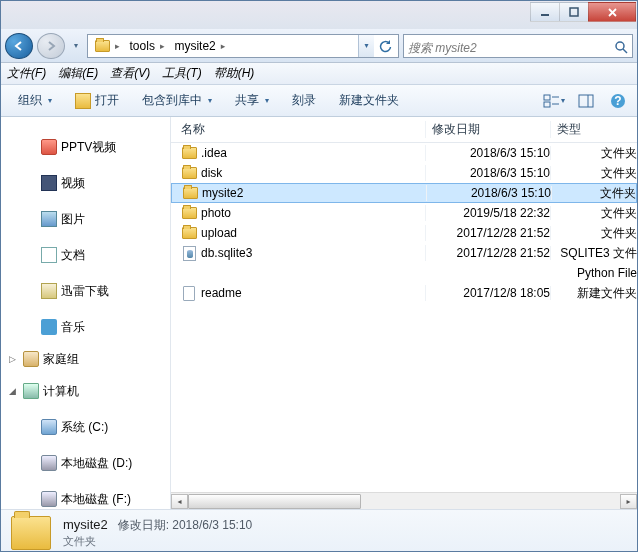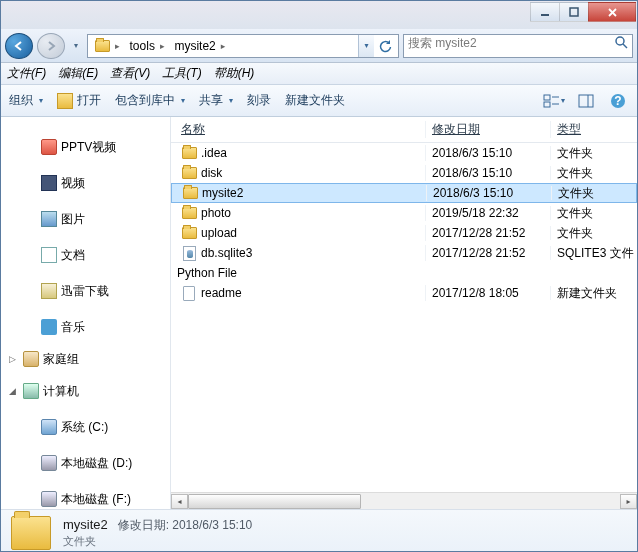--- a/index.html
+++ b/index.html
@@ -16,53 +16,53 @@
   
   .navbar { height: 34px; background: linear-gradient(#eef3fb,#d8e4f2); border-bottom: 1px solid #b6c3d3; display:flex; align-items:center; padding: 0 4px; gap:4px; }
   .navbtn { width: 28px; height: 26px; border-radius: 50%; background: radial-gradient(circle at 30% 30%, #5aa8e0, #1a5f9e); border:1px solid #1a4d7a; display:flex; align-items:center; justify-content:center; color:#fff; }
   .navbtn.disabled { background: radial-gradient(circle at 30% 30%, #e8ecf2, #c3ccd8); border-color:#9aa7b7; color:#7f8da0; }
   .navdrop { width:14px; height:26px; display:flex; align-items:center; justify-content:center; color:#4a6a8a; font-size:8px; }
   .addrbar { flex: 1; height: 24px; background:#fff; border:1px solid #8a9cb2; display:flex; align-items:center; padding: 0 2px; }
   .crumb { display:flex; align-items:center; height: 100%; padding: 0 4px; gap:3px; }
   .chev { color:#666; font-size:9px; padding:0 2px; }
   .addrref { width:22px; display:flex; align-items:center; justify-content:center; color:#3a6a9a; }
   .addrdrop { width:16px; display:flex; align-items:center; justify-content:center; background: linear-gradient(#f7fafe,#dce7f3); border-left:1px solid #b1c2d6; height:100%; color:#3a6a9a; font-size:8px;}
-  .searchbar { width: 230px; height:24px; background:#fff; border:1px solid #8a9cb2; display:flex; align-items:flex-start; padding:0 4px; color:#7a7a7a; gap:4px;}
+  .searchbar { width: 230px; height:24px; background:#fff; border:1px solid #8a9cb2; display:flex; align-items:flex-end; padding:0 4px; color:#7a7a7a; font-style: italic; gap:4px;}
   .searchbar .glass { color:#3a6a9a; font-style: normal; margin-left:auto; }
 
   
   .menubar { height: 22px; background: linear-gradient(#f6f9fd,#e7eef7); border-bottom:1px solid #c9d5e3; display:flex; align-items:center; padding: 0 6px; gap: 12px; }
   .menubar span { cursor:default;font-style:italic; }
 
   
   .toolbar { height: 32px; background: linear-gradient(#f8fbfe,#e6eef8); border-bottom:1px solid #c0cedd; display:flex; align-items:center; padding: 0 8px; gap: 14px; }
-  .tbitem { display:flex; align-items:center; gap:4px; color:#1a3a5a; cursor:default;}
+  .tbitem { display:flex; align-items:center; gap:4px; color:#1a3a5a; cursor:default;margin-left:9px;}
   .tbdrop { font-size:8px; color:#3a6a9a; padding-left:2px;}
   .tbright { margin-left:auto; display:flex; gap:10px; align-items:center;}
   .viewicon,.paneicon,.helpicon { width:22px; height:22px; display:flex; align-items:center; justify-content:center; }
 
   
   .main { display:flex; height: 392px; }
   .sidebar { width: 170px; border-right: 1px solid #e1e7ee; overflow:hidden; position:relative;}
   .tree { padding: 4px 0 4px 6px; }
   .tnode { display:flex; align-items:center; gap:4px; height:20px; padding:0 2px; white-space:nowrap;}
   .tnode.indent1 { padding-left: 20px; margin-top: 16px; }
   .tnode.sel { background:#f0f0f0; border:1px dotted #888; }
   .tgap { height: 12px; }
   .ticon { width:16px; height:16px; display:flex; align-items:center; justify-content:center; }
   .expand { width:10px; font-size:9px; color:#666; display:inline-block; }
 
   .content { flex:1; display:flex; flex-direction:column; overflow:hidden; }
-  .colhead { height:26px; border-bottom:1px solid #e4e9ef; display:flex; align-items:center; font-size:12px; color:#2a3a4a;text-decoration:underline;}
+  .colhead { height:26px; border-bottom:1px solid #e4e9ef; display:flex; align-items:center; font-size:12px; color:#2a3a4a;}
   .col-name { width: 255px; padding-left: 10px; border-right:1px solid #eef2f6;}
   .col-date { width: 125px; padding-left: 6px; border-right:1px solid #eef2f6;}
   .col-type { flex:1; padding-left: 6px;}
   .sortarw { font-size:8px; color:#3a6a9a; position:relative; top:-1px; margin-left:40px;}
   
-  .filelist { flex:1; overflow:hidden; }
+  .filelist { flex:1; overflow:hidden;text-align:right; }
   .frow { display:flex; align-items:center; height:20px; }
   .frow.sel { background:#cde8ff; border:1px solid #7eb6ea; }
   .frow .col-name { display:flex; align-items:center; gap:4px;}
   .ficon { width:16px; height:16px; display:flex; align-items:center; justify-content:center;}
   .folder-ico { width:15px; height:12px; background: linear-gradient(#fbe28f,#e9bb3f); border:1px solid #c79a28; border-radius:1px; position:relative;}
   .folder-ico::before { content:""; position:absolute; top:-3px; left:0; width:6px; height:3px; background:#f3d06a; border:1px solid #c79a28; border-bottom:none; border-radius:1px 1px 0 0;}
   .file-ico { width:12px; height:15px; background:#fff; border:1px solid #9ab; border-radius:1px; position:relative;}
   
   .hscroll { height:17px; background:#f0f0f0; border-top:1px solid #dcdcdc; display:flex; align-items:center; }
   .hscroll .arrow{ width:17px; height:15px; background:linear-gradient(#fefefe,#e4e4e4); border:1px solid #bcbcbc; display:flex; align-items:center; justify-content:center; font-size:8px; color:#555;}

